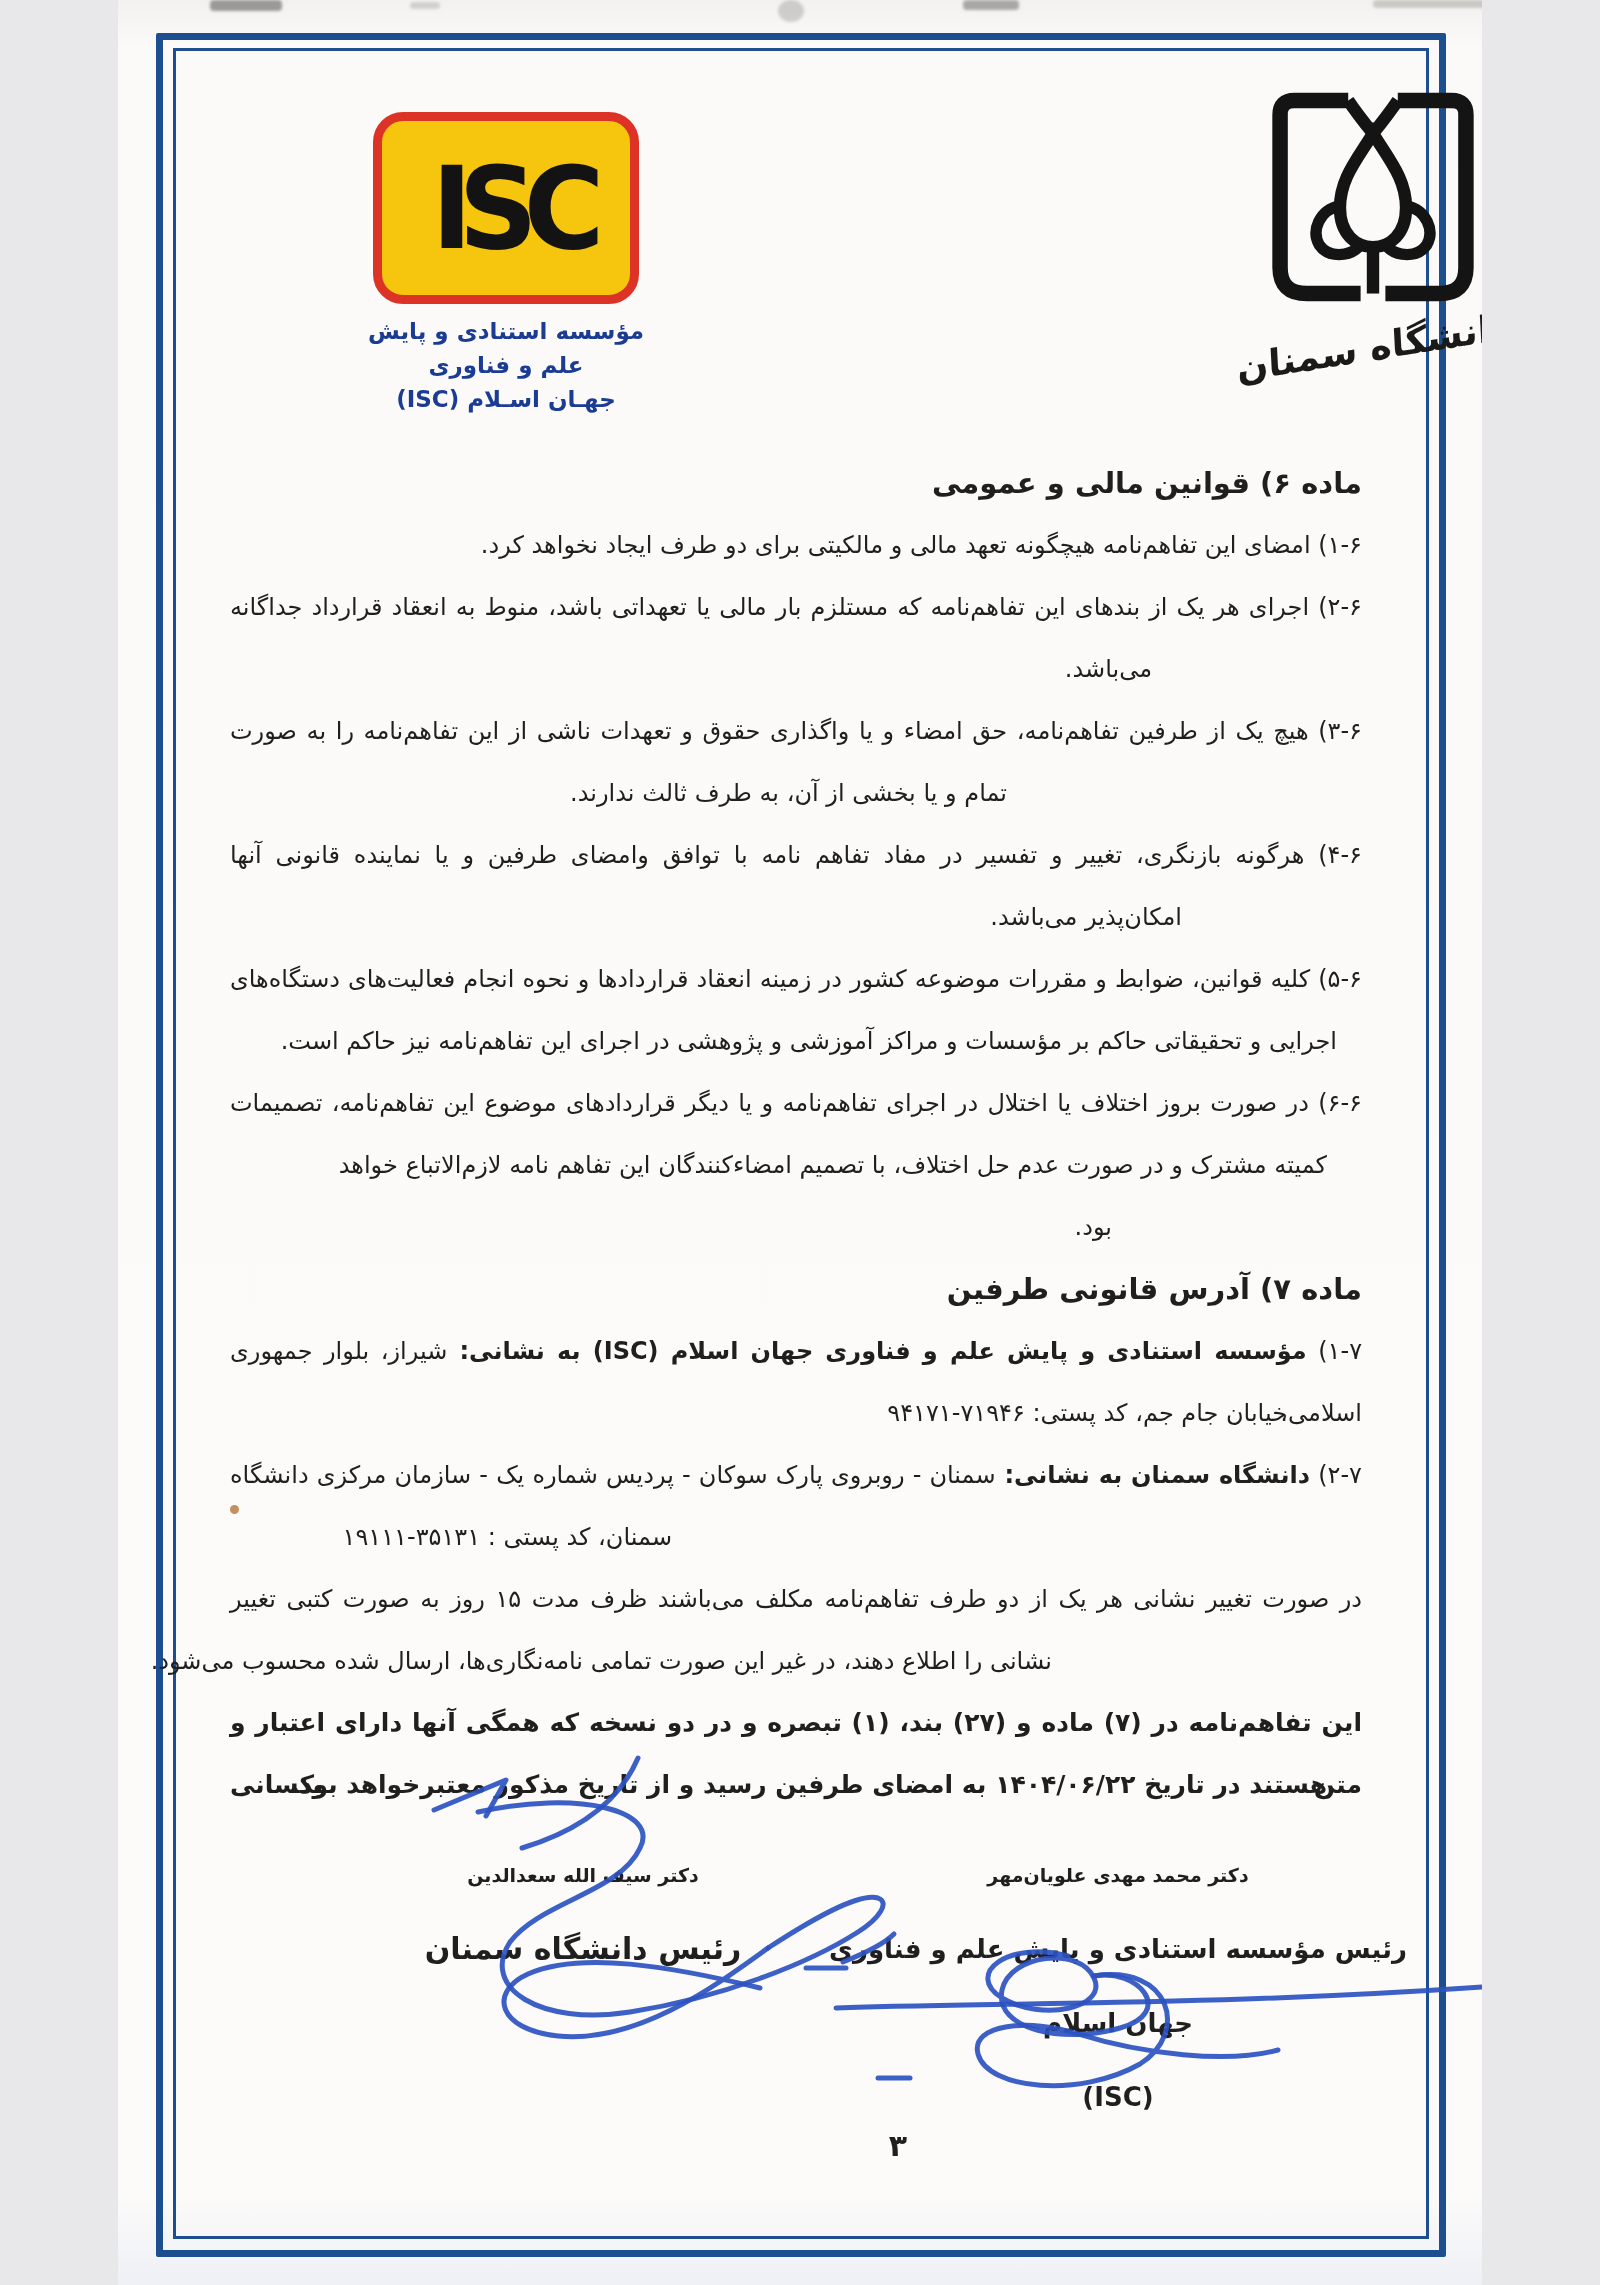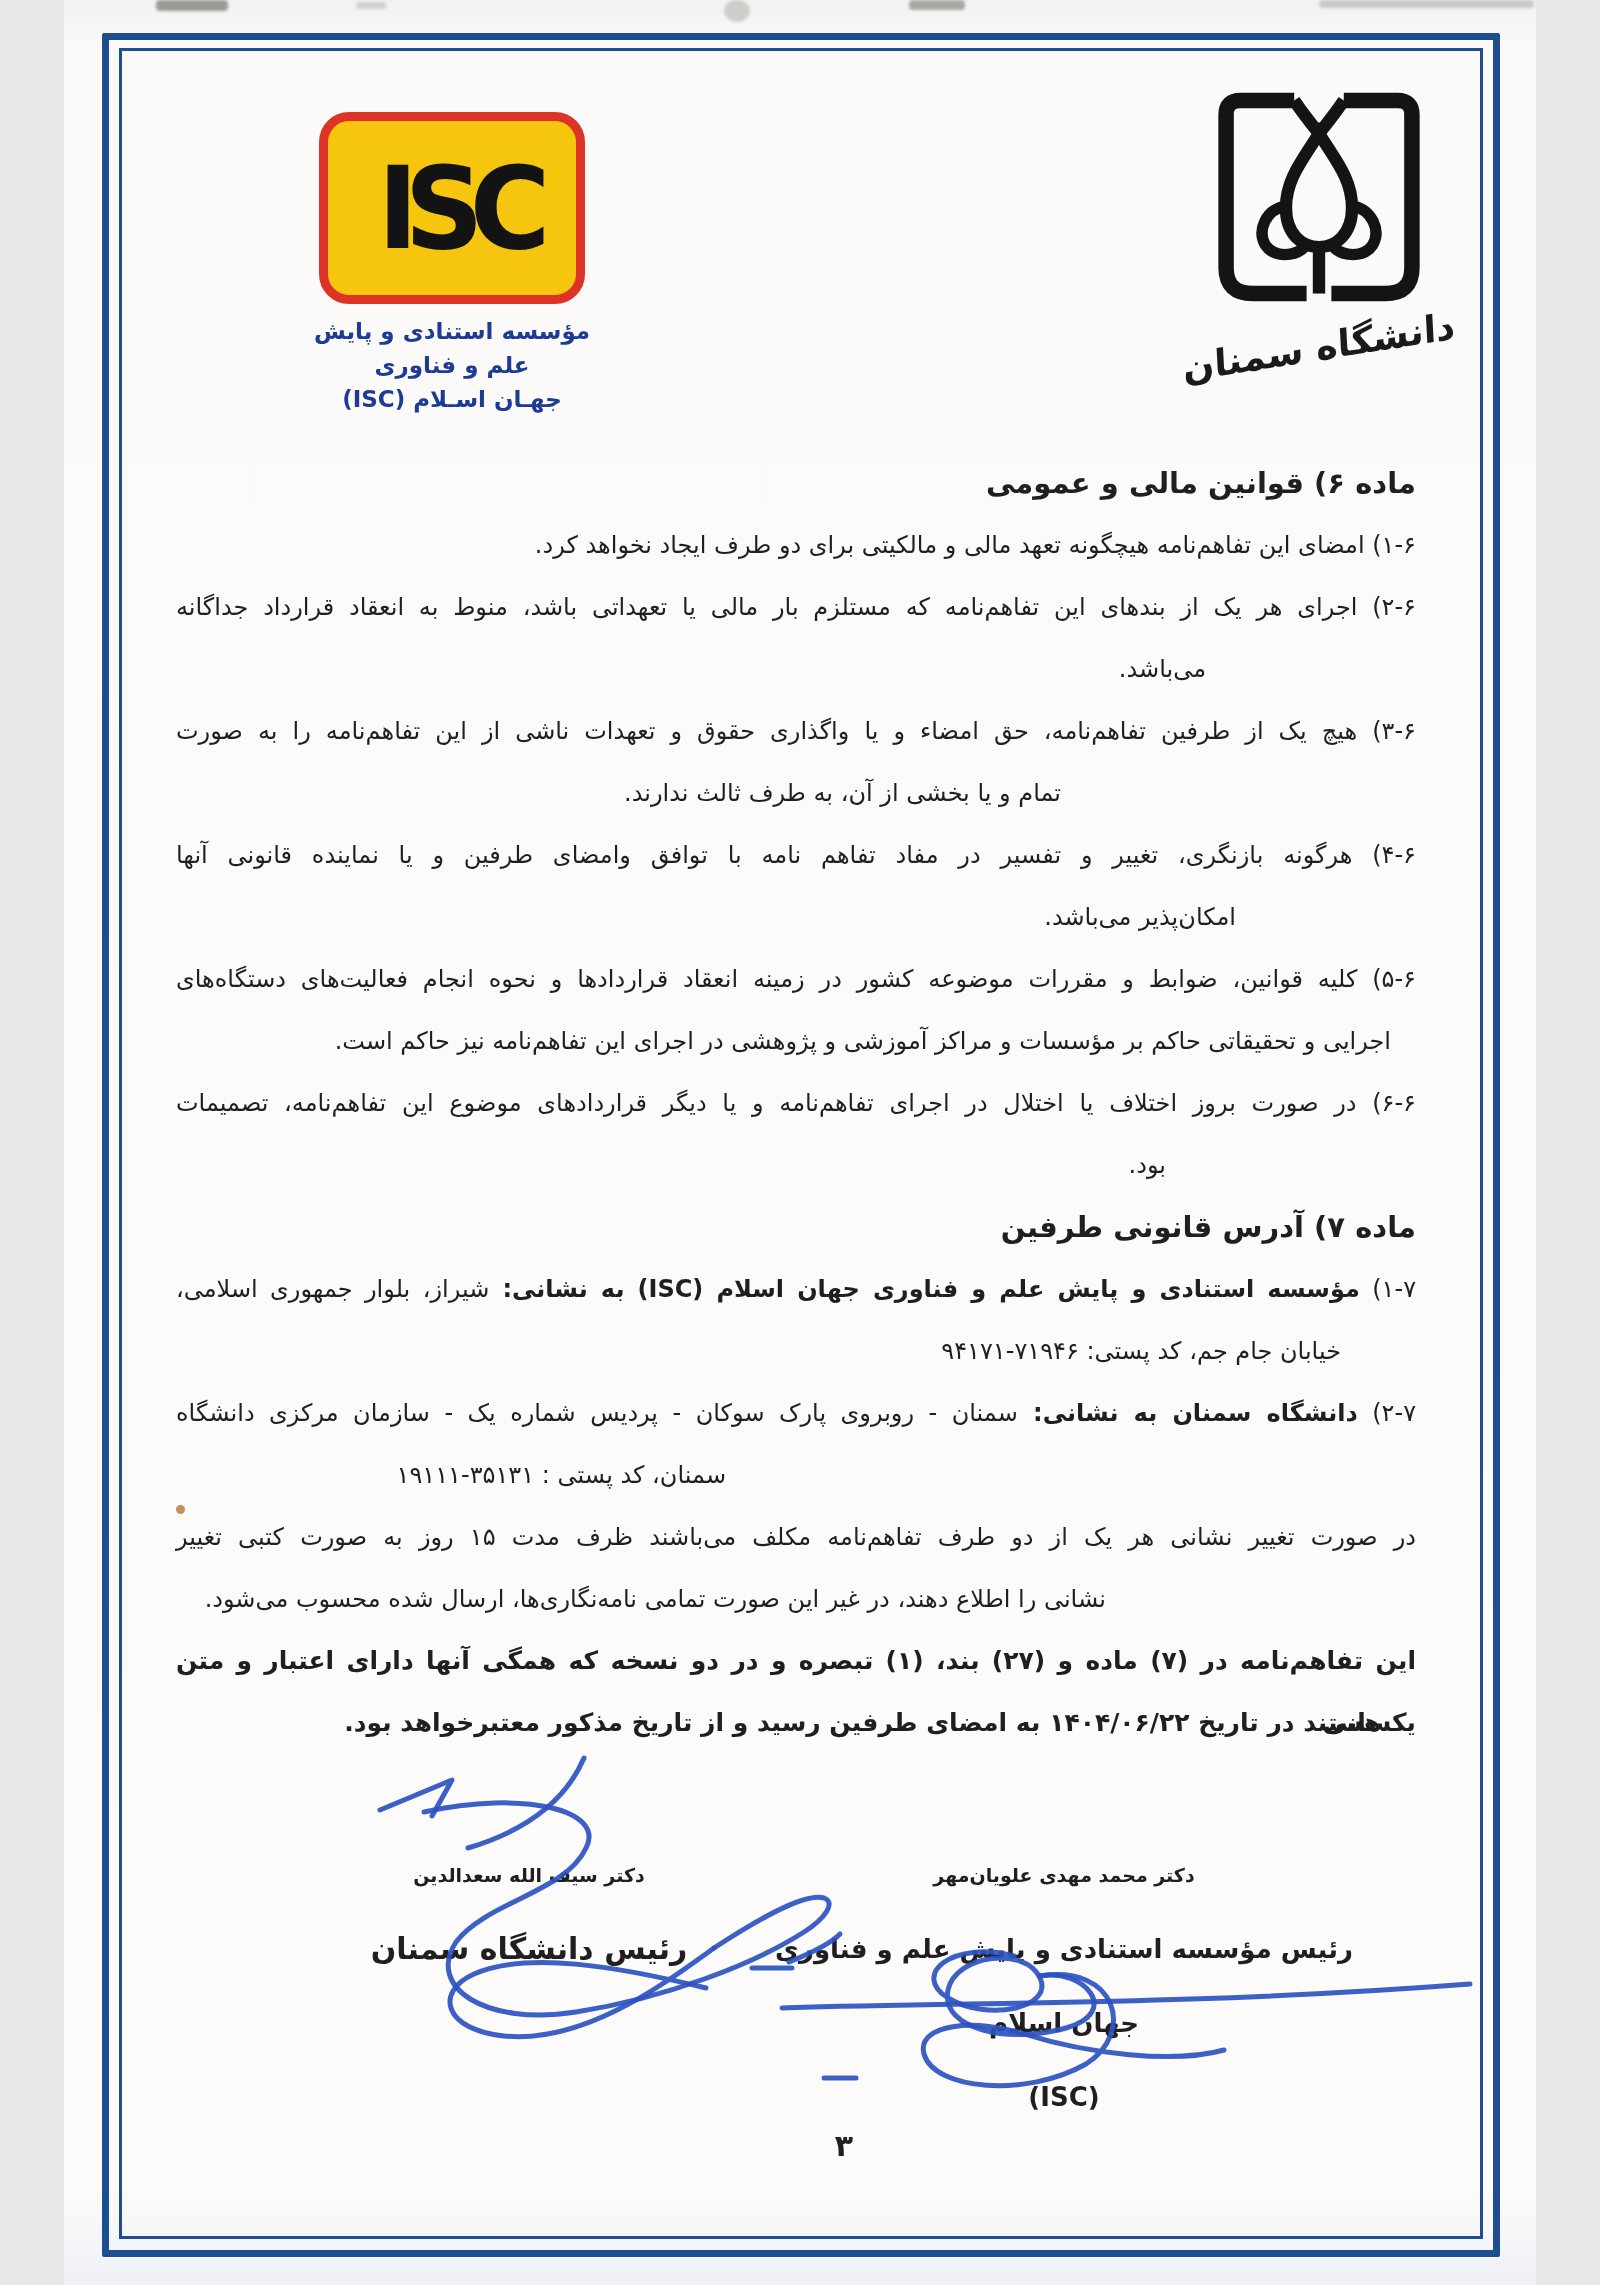--- a/index.html
+++ b/index.html
@@ -1,17 +1,17 @@
 <!DOCTYPE html>
 <html lang="fa"><head>
 <meta charset="utf-8">
 <style>
   html,body{margin:0;padding:0;background:#e8e8ea;}
   .page{
-    position:relative;width:1472px;height:2285px;margin:0 auto;
+    position:relative;width:1364px;height:2285px;margin:0 auto;
     background:linear-gradient(180deg,#f2f1ef 0%,#fbfaf9 2%,#fcfbfa 96%,#eef0f6 100%);
     font-family:"DejaVu Sans", sans-serif;color:#1f1f1f;overflow:hidden;
   }
   
   .frame-outer{position:absolute;left:38px;right:36px;top:33px;bottom:28px;border:7px solid #1d4e8f;border-radius:2px;}
   .frame-inner{position:absolute;left:55px;right:53px;top:48px;bottom:46px;border:3px solid #1d4e8f;}
   
   .smudge{position:absolute;background:#6b6b66;border-radius:4px;filter:blur(1.5px);}
   
   .isc-block{position:absolute;left:248px;top:112px;width:280px;text-align:center;}
@@ -83,20 +83,21 @@
         <div class="bline">۶‏-‏۱) امضای این تفاهم‌نامه هیچگونه تعهد مالی و مالکیتی برای دو طرف ایجاد نخواهد کرد.</div>
         <div class="bline full">۶‏-‏۲) اجرای هر یک از بندهای این تفاهم‌نامه که مستلزم بار مالی یا تعهداتی باشد، منوط به انعقاد قرارداد جداگانه</div>
         <div class="bline" style="padding-right: 210px;">می‌باشد.</div>
         <div class="bline full">۶‏-‏۳) هیچ یک از طرفین تفاهم‌نامه، حق امضاء و یا واگذاری حقوق و تعهدات ناشی از این تفاهم‌نامه را به صورت</div>
         <div class="bline" style="padding-right: 355px;">تمام و یا بخشی از آن، به طرف ثالث ندارند.</div>
         <div class="bline full">۶‏-‏۴) هرگونه بازنگری، تغییر و تفسیر در مفاد تفاهم نامه با توافق وامضای طرفین و یا نماینده قانونی آنها</div>
         <div class="bline" style="padding-right: 180px;">امکان‌پذیر می‌باشد.</div>
         <div class="bline full">۶‏-‏۵) کلیه قوانین، ضوابط و مقررات موضوعه کشور در زمینه انعقاد قراردادها و نحوه انجام فعالیت‌های دستگاه‌های</div>
         <div class="bline" style="padding-right: 25px;">اجرایی و تحقیقاتی حاکم بر مؤسسات و مراکز آموزشی و پژوهشی در اجرای این تفاهم‌نامه نیز حاکم است.</div>
         <div class="bline full">۶‏-‏۶) در صورت بروز اختلاف یا اختلال در اجرای تفاهم‌نامه و یا دیگر قراردادهای موضوع این تفاهم‌نامه، تصمیمات</div>
+        <div class="bline" style="padding-right: 35px;">کمیته مشترک و در صورت عدم حل اختلاف، با تصمیم امضاءکنندگان این تفاهم نامه لازم‌الاتباع خواهد</div>
         <div class="bline" style="padding-right: 250px;">بود.</div>
       </div>
     <div class="btitle">ماده ۷) آدرس قانونی طرفین</div>
     <div id="a7-lines">
         <div class="bline full"><span>۷‏-‏۱) </span><span class="b">مؤسسه استنادی و پایش علم و فناوری جهان اسلام (ISC) به نشانی: </span><span>شیراز، بلوار جمهوری اسلامی،</span></div>
         <div class="bline" style="padding-right: 75px;">خیابان جام جم، کد پستی: ۷۱۹۴۶-۹۴۱۷۱</div>
         <div class="bline full"><span>۷‏-‏۲) </span><span class="b">دانشگاه سمنان به نشانی: </span><span>سمنان - روبروی پارک سوکان - پردیس شماره یک - سازمان مرکزی دانشگاه</span></div>
         <div class="bline" style="padding-right: 690px;">سمنان، کد پستی : ۳۵۱۳۱-۱۹۱۱۱</div>
         <div class="bline full">در صورت تغییر نشانی هر یک از دو طرف تفاهم‌نامه مکلف می‌باشند ظرف مدت ۱۵ روز به صورت کتبی تغییر</div>
         <div class="bline" style="padding-right: 310px;">نشانی را اطلاع دهند، در غیر این صورت تمامی نامه‌نگاری‌ها، ارسال شده محسوب می‌شود.</div>

